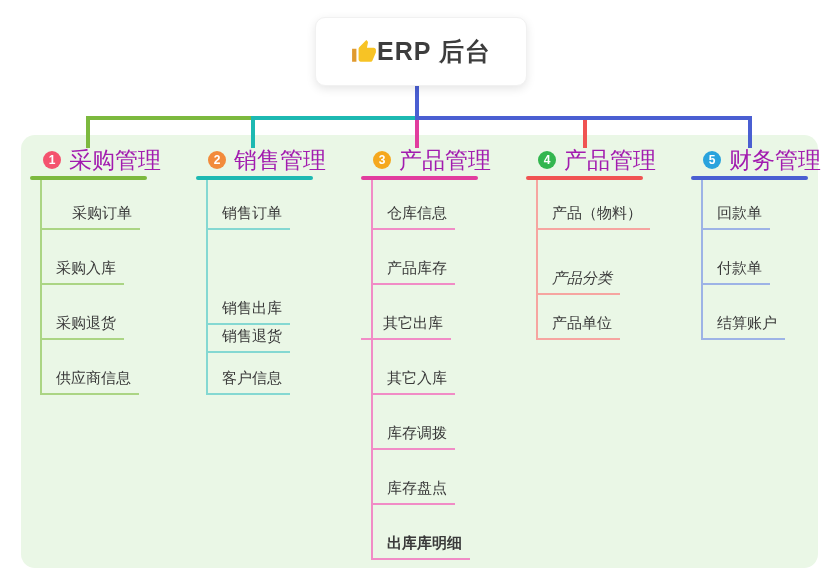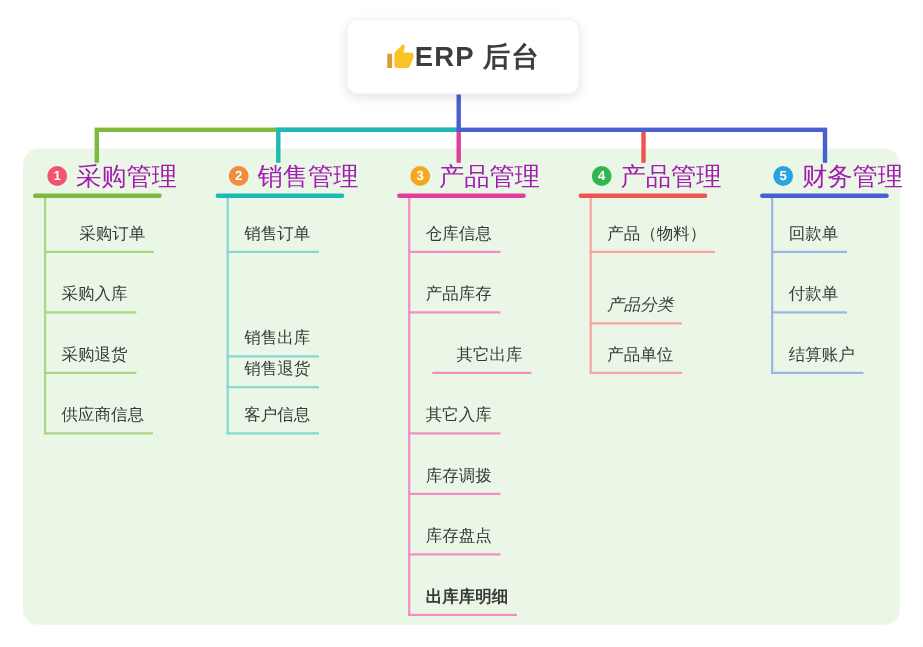--- a/index.html
+++ b/index.html
@@ -99,21 +99,21 @@
 <div class="abs child b1" style="left:206px;top:369px;">客户信息</div>
 
 <div class="abs branch-header b2" style="left:373px;">
   <span class="badge" style="background:#f5a81e;">3</span>
   <span class="branch-title">产品管理</span>
 </div>
 <div class="abs branch-underline b2" style="left:361px;"></div>
 <div class="abs trunk b2" style="left:371px;height:380px;"></div>
 <div class="abs child b2" style="left:371px;top:204px;">仓库信息</div>
 <div class="abs child b2" style="left:371px;top:259px;">产品库存</div>
-<div class="abs child b2" style="left:393px;top:314px;padding-left:22px;">其它出库</div>
+<div class="abs child b2" style="left:361px;top:314px;padding-left:22px;">其它出库</div>
 <div class="abs child b2" style="left:371px;top:369px;">其它入库</div>
 <div class="abs child b2" style="left:371px;top:424px;">库存调拨</div>
 <div class="abs child b2" style="left:371px;top:479px;">库存盘点</div>
 <div class="abs child b2" style="left:371px;top:534px;font-weight:bold;">出库库明细</div>
 
 <div class="abs branch-header b3" style="left:538px;">
   <span class="badge" style="background:#33b64f;">4</span>
   <span class="branch-title">产品管理</span>
 </div>
 <div class="abs branch-underline b3" style="left:526px;"></div>

